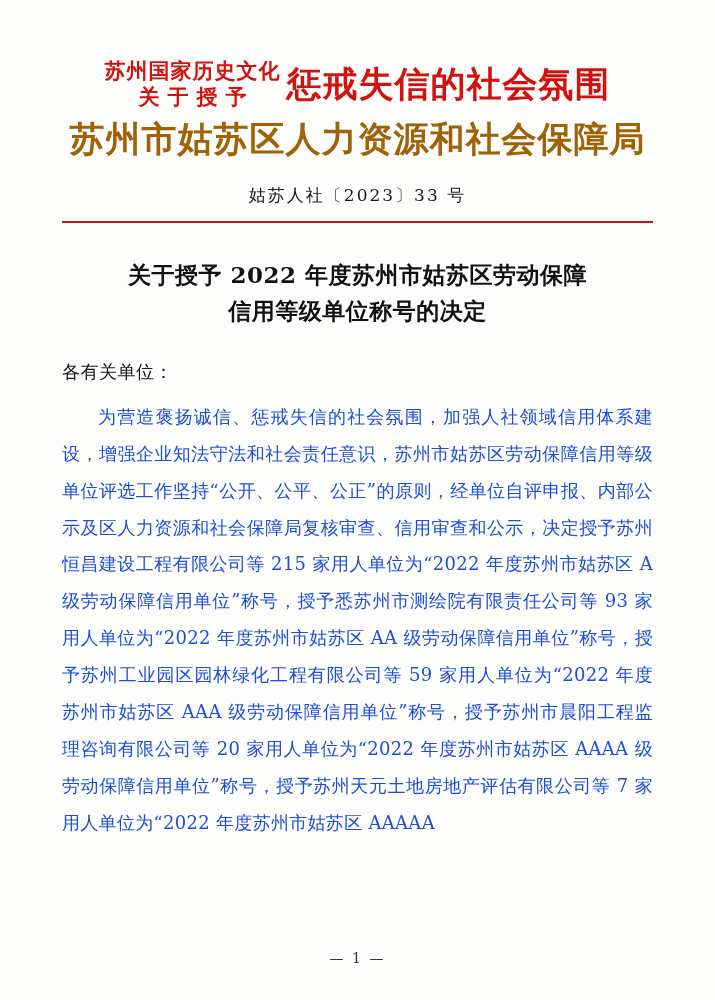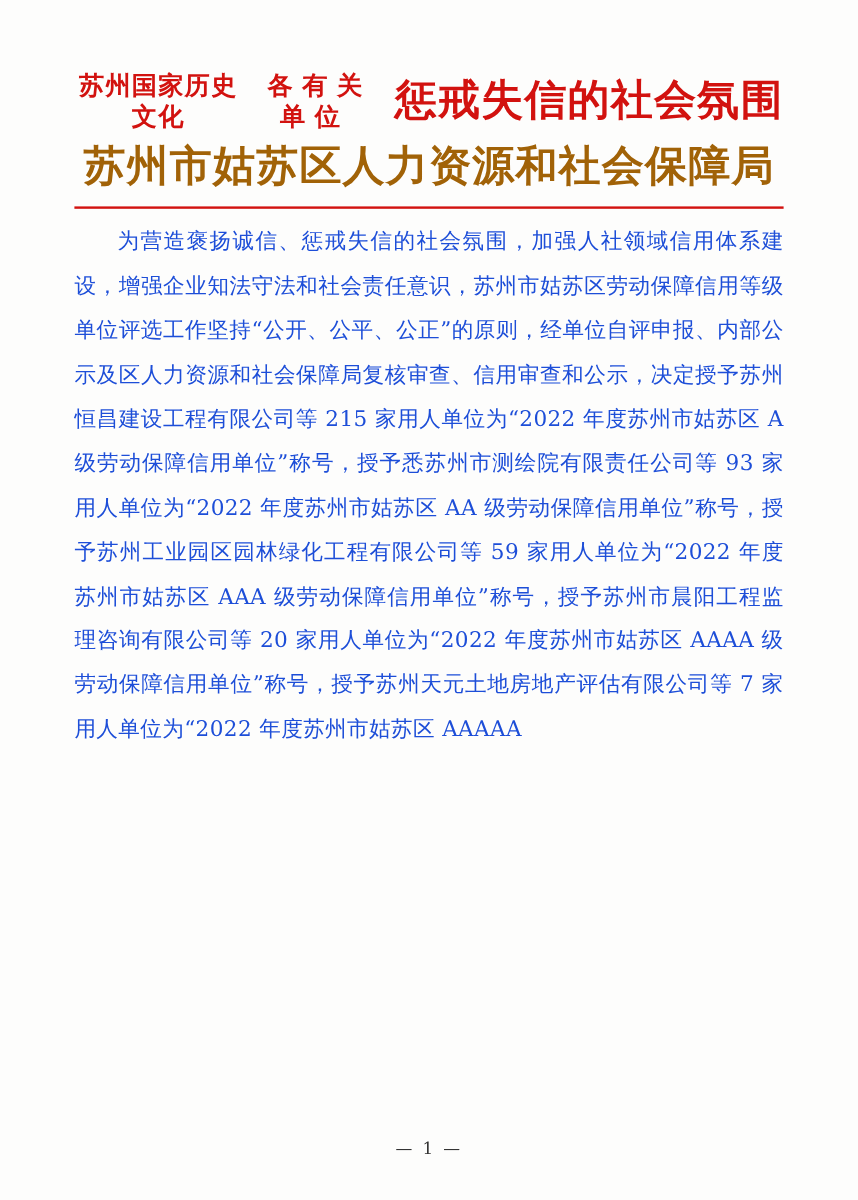--- a/index.html
+++ b/index.html
@@ -32,21 +32,21 @@
   }
   .lh-line1 {
     display: flex;
     align-items: center;
     justify-content: center;
     gap: 6px;
     color: #d2120f;
   }
   .lh-left {
     display: flex;
-    flex-direction: row;
+    flex-direction: column;
     justify-content: flex-start;
     font-family: "DejaVu Serif", "Liberation Serif", serif;
     font-weight: bold;
     font-size: 21px;
     line-height: 1.22;
     letter-spacing: 1px;
     text-align: center;
     padding-bottom: 2px;
   }
   .lh-left .l2 {
@@ -137,30 +137,36 @@
 </head>
 <body>
 
 <div class="page">
   <div class="paper-inner">
 
     <div class="letterhead">
       <div class="lh-line1">
         <div class="lh-left">
           <span class="l1">苏州国家历史文化</span>
-          <span class="l2">各有关单位</span>
+          <span class="l2">关于授予</span>
         </div>
         <div class="lh-right">惩戒失信的社会氛围</div>
       </div>
       <div class="lh-line2">苏州市姑苏区人力资源和社会保障局</div>
     </div>
 
+    <div class="doc-number">姑苏人社〔2023〕33 号</div>
 
     <div class="red-rule"></div>
 
+    <div class="doc-title">
+      <div>关于授予 2022 年度苏州市姑苏区劳动保障</div>
+      <div>信用等级单位称号的决定</div>
+    </div>
 
+    <div class="salutation">各有关单位：</div>
 
     <div class="body-text">为营造褒扬诚信、惩戒失信的社会氛围，加强人社领域信用体系建设，增强企业知法守法和社会责任意识，苏州市姑苏区劳动保障信用等级单位评选工作坚持“公开、公平、公正”的原则，经单位自评申报、内部公示及区人力资源和社会保障局复核审查、信用审查和公示，决定授予苏州恒昌建设工程有限公司等 215 家用人单位为“2022 年度苏州市姑苏区 A 级劳动保障信用单位”称号，授予悉苏州市测绘院有限责任公司等 93 家用人单位为“2022 年度苏州市姑苏区 AA 级劳动保障信用单位”称号，授予苏州工业园区园林绿化工程有限公司等 59 家用人单位为“2022 年度苏州市姑苏区 AAA 级劳动保障信用单位”称号，授予苏州市晨阳工程监理咨询有限公司等 20 家用人单位为“2022 年度苏州市姑苏区 AAAA 级劳动保障信用单位”称号，授予苏州天元土地房地产评估有限公司等 7 家用人单位为“2022 年度苏州市姑苏区 AAAAA</div>
 
   </div>
 
   <div class="page-footer">— 1 —</div>
 </div>
 
 </body></html>

